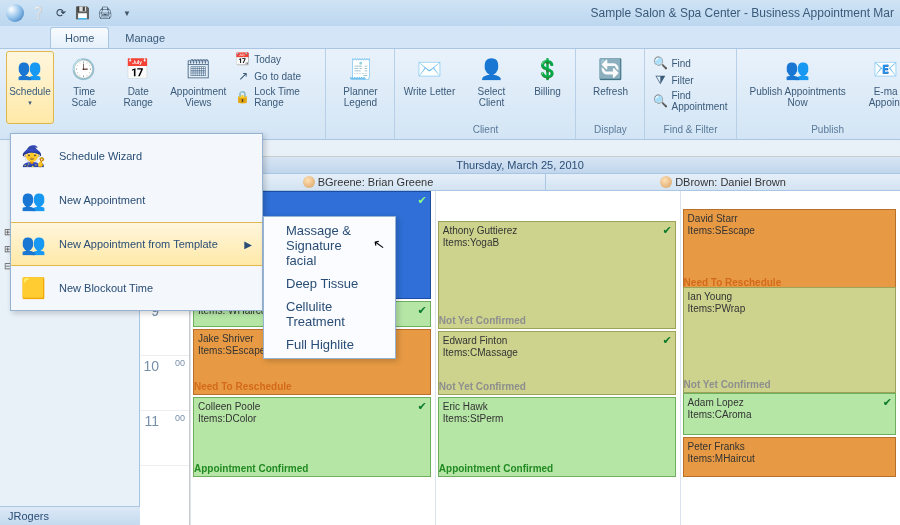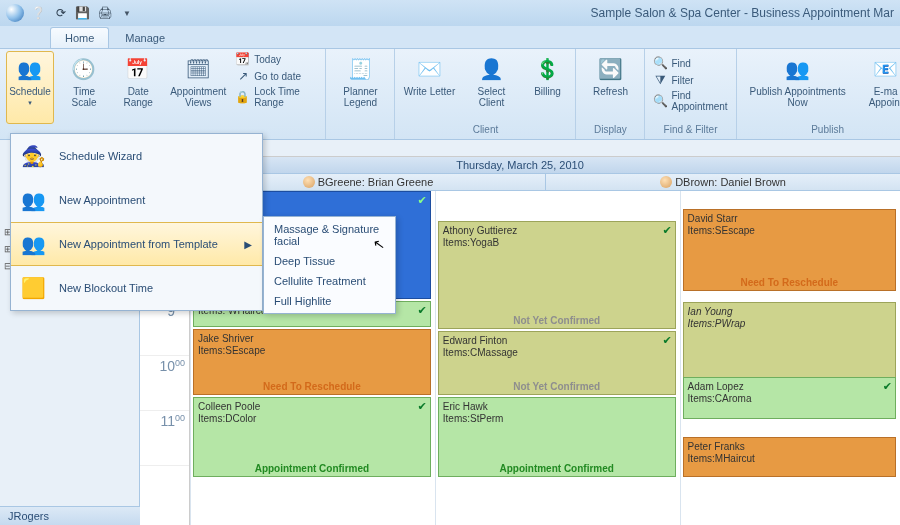--- a/index.html
+++ b/index.html
@@ -41,42 +41,42 @@
   .planner { flex: 1; background: #fff; display: flex; flex-direction: column; overflow: hidden; }
   .planner-title { font-size: 11px; color: #2a4d75; padding: 2px 4px; background: #e8f0f8; border-bottom: 1px solid #ccc; }
   .planner-date { text-align: center; font-size: 11px; color: #2a4d75; padding: 2px; background: linear-gradient(#d7e5f4,#c1d6ec); border-bottom: 1px solid #a9c7e4; }
   .planner-cols { display: flex; border-bottom: 1px solid #a9c7e4; }
   .time-col { width: 50px; }
   .planner-cols .col-head { flex: 1; text-align: center; font-size: 11px; padding: 2px; background: linear-gradient(#e5eff9,#d3e3f2); border-left: 1px solid #a9c7e4; color: #333; }
   .col-head .person-icon { display:inline-block; width:12px; height:12px; border-radius:50%; background: radial-gradient(circle at 40% 35%, #ffe0b5, #d8a060); margin-right:3px; vertical-align:-2px; }
   .planner-body { flex: 1; display: flex; position: relative; overflow: hidden; }
   .time-gutter { width: 50px; border-right: 1px solid #ccc; }
   .time-row { height: 55px; border-bottom: 1px solid #eee; display: flex; align-items: flex-start; justify-content: flex-end; padding: 2px 4px; font-size: 14px; color: #7790aa; }
-  .time-row .min { font-size: 9px; margin-left: 0; }
+  .time-row .min { font-size: 9px; margin-left: 16px; }
   .staff-col { flex: 1; border-left: 1px solid #d9e4ef; position: relative; }
 
   .appt { position: absolute; left: 2px; right: 4px; border: 1px solid #888; font-size: 10px; padding: 3px 4px; line-height: 1.2; overflow: hidden; }
-  .appt .status { position:absolute; bottom:1px; left:0; right:0; text-align:center; font-size:10px; font-weight:bold; }
+  .appt .status { position:absolute; bottom:1px; left:0; right:0; font-size:10px; font-weight:bold; }
   .blue   { background: #2f6fd7; color: #fff; border-color:#1c4da0; }
   .green  { background: #b5e6a6; color: #333; border-color:#6eae5e; }
   .orange { background: #e79a43; color: #333; border-color:#b97028; }
   .olive  { background: #cdd38d; color: #333; border-color:#9ca45a; }
   .check { position:absolute; top:2px; right:3px; font-size:11px; color:#0a7a2a; }
   .st-gray { color:#8e8e8e; }
   .st-orange { color:#d36a1b; }
   .st-green { color:#228a22; }
 
   
   .dropdown { position: absolute; top: 133px; left: 10px; width: 253px; background: #f4f8fc; border: 1px solid #96b3d2; box-shadow: 2px 2px 6px rgba(0,0,0,.2); font-size: 11px; }
   .dropdown .row { display:flex; align-items:center; height:44px; padding:0 10px; gap:12px; color:#2a4d75; cursor:pointer; }
   .dropdown .row .ico { width:26px; height:26px; display:flex; align-items:center; justify-content:center; font-size:20px; }
   .dropdown .row.hl { background: linear-gradient(#fff6dd,#ffe9a8); border:1px solid #e0b84e; border-left:none; border-right:none; }
   .dropdown .row .chev { margin-left:auto; font-size:10px; }
 
-  .submenu { position:absolute; top:216px; left:263px; width:133px; background:#fafcff; border:1px solid #96b3d2; box-shadow:2px 2px 6px rgba(0,0,0,.2); font-size:11px; padding:2px 0; }
+  .submenu { position:absolute; top:216px; left:263px; width:133px; background:#fafcff; border:1px solid #96b3d2; box-shadow:2px 2px 6px rgba(0,0,0,.2); font-size:13px; padding:2px 12px; }
   .submenu .sm-row { padding:4px 10px; cursor:pointer; color:#2a4d75; }
   .submenu .sm-row.hl { background: linear-gradient(#fff6dd,#ffe9a8); border:1px solid #e0b84e; border-left:none; border-right:none; position:relative; }
   .cursor { position:absolute; top:236px; left:373px; font-size:14px; color:#000; transform: rotate(-10deg); }
 </style>
 </head>
 <body>
 
 <div class="titlebar">
   <div class="orb"></div>
   <div class="qat-icon">❔</div>
@@ -277,25 +277,25 @@
           <span>Eric Hawk</span><br><span>Items:StPerm</span>
           <div class="status st-green">Appointment Confirmed</div>
         </div>
       </div>
 
       <div class="staff-col" style="flex:0.9;">
         <div class="appt orange" style="top:18px;height:82px;">
           <span>David Starr</span><br><span>Items:SEscape</span>
           <div class="status st-orange">Need To Reschedule</div>
         </div>
-        <div class="appt olive" style="top:111px;height:106px;font-style:italic;">
+        <div class="appt olive" style="top:96px;height:106px;">
           <span>Ian Young</span><br><span>Items:PWrap</span>
           <div class="status st-gray">Not Yet Confirmed</div>
         </div>
-        <div class="appt green" style="top:186px;height:42px;">
+        <div class="appt green" style="top:202px;height:42px;">
           <span>Adam Lopez</span><br><span>Items:CAroma</span><span class="check">✔</span>
         </div>
         <div class="appt orange" style="top:246px;height:40px;">
           <span>Peter Franks</span><br><span>Items:MHaircut</span>
         </div>
       </div>
     </div>
   </div>
 </div>
 

